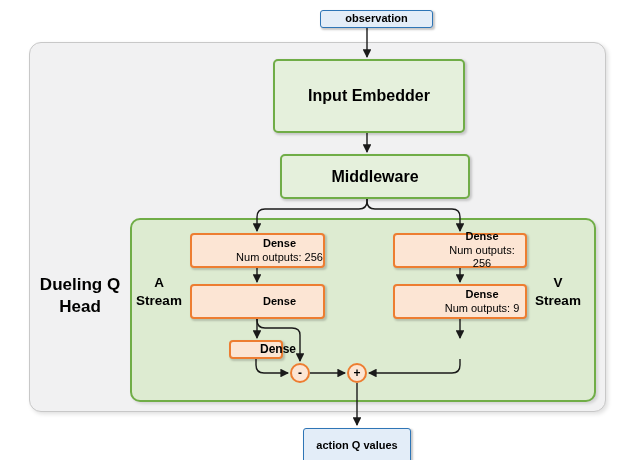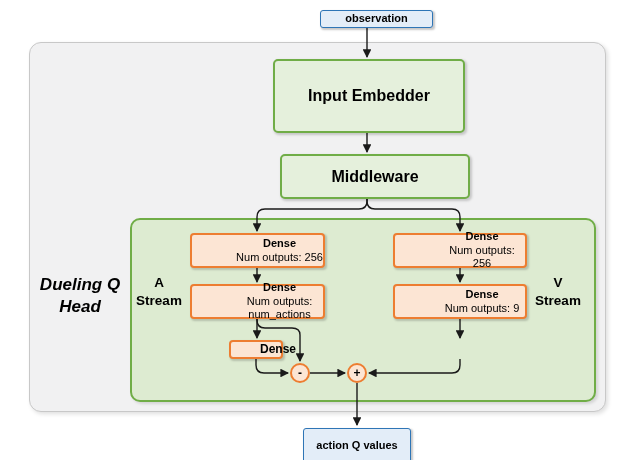--- a/index.html
+++ b/index.html
@@ -109,21 +109,21 @@
   .plus   { left: 347px; top: 363px; }
   .actq   { left: 303px; top: 428px; width: 108px; height: 36px; }
 
   
   .big-label {
     z-index: 4;
     text-align: center;
     font-weight: bold;
     line-height: 1.3;
   }
-  .dueling { left: 30px;  top: 274px; width: 100px; font-size: 17px; font-style: italic; }
+  .dueling { left: 30px;  top: 274px; width: 100px; font-size: 17px; }
   .a-stream { left: 131px; top: 274px; width: 56px; font-size: 13.5px; }
   .v-stream { left: 530px; top: 274px; width: 56px; font-size: 13.5px; }
   .big-label span { display: block; }
 </style>
 </head>
 <body>
 
 <div class="stage">
 
   <div class="abs container-gray"></div>
@@ -167,21 +167,20 @@
 
   <div class="abs node green-node emb">Input Embedder</div>
   <div class="abs node green-node mid">Middleware</div>
 
   <div class="abs node orange-node a-d1">
     <div class="title">Dense</div>
     <div class="sub">Num outputs: 256</div>
   </div>
   <div class="abs node orange-node a-d2">
     <div class="title">Dense</div>
-    <div class="sub">Num outputs: num_actions</div>
   </div>
   <div class="abs node orange-node v-d1">
     <div class="title">Dense</div>
     <div class="sub">Num outputs: 256</div>
   </div>
   <div class="abs node orange-node v-d2">
     <div class="title">Dense</div>
     <div class="sub">Num outputs: 9</div>
   </div>
 

